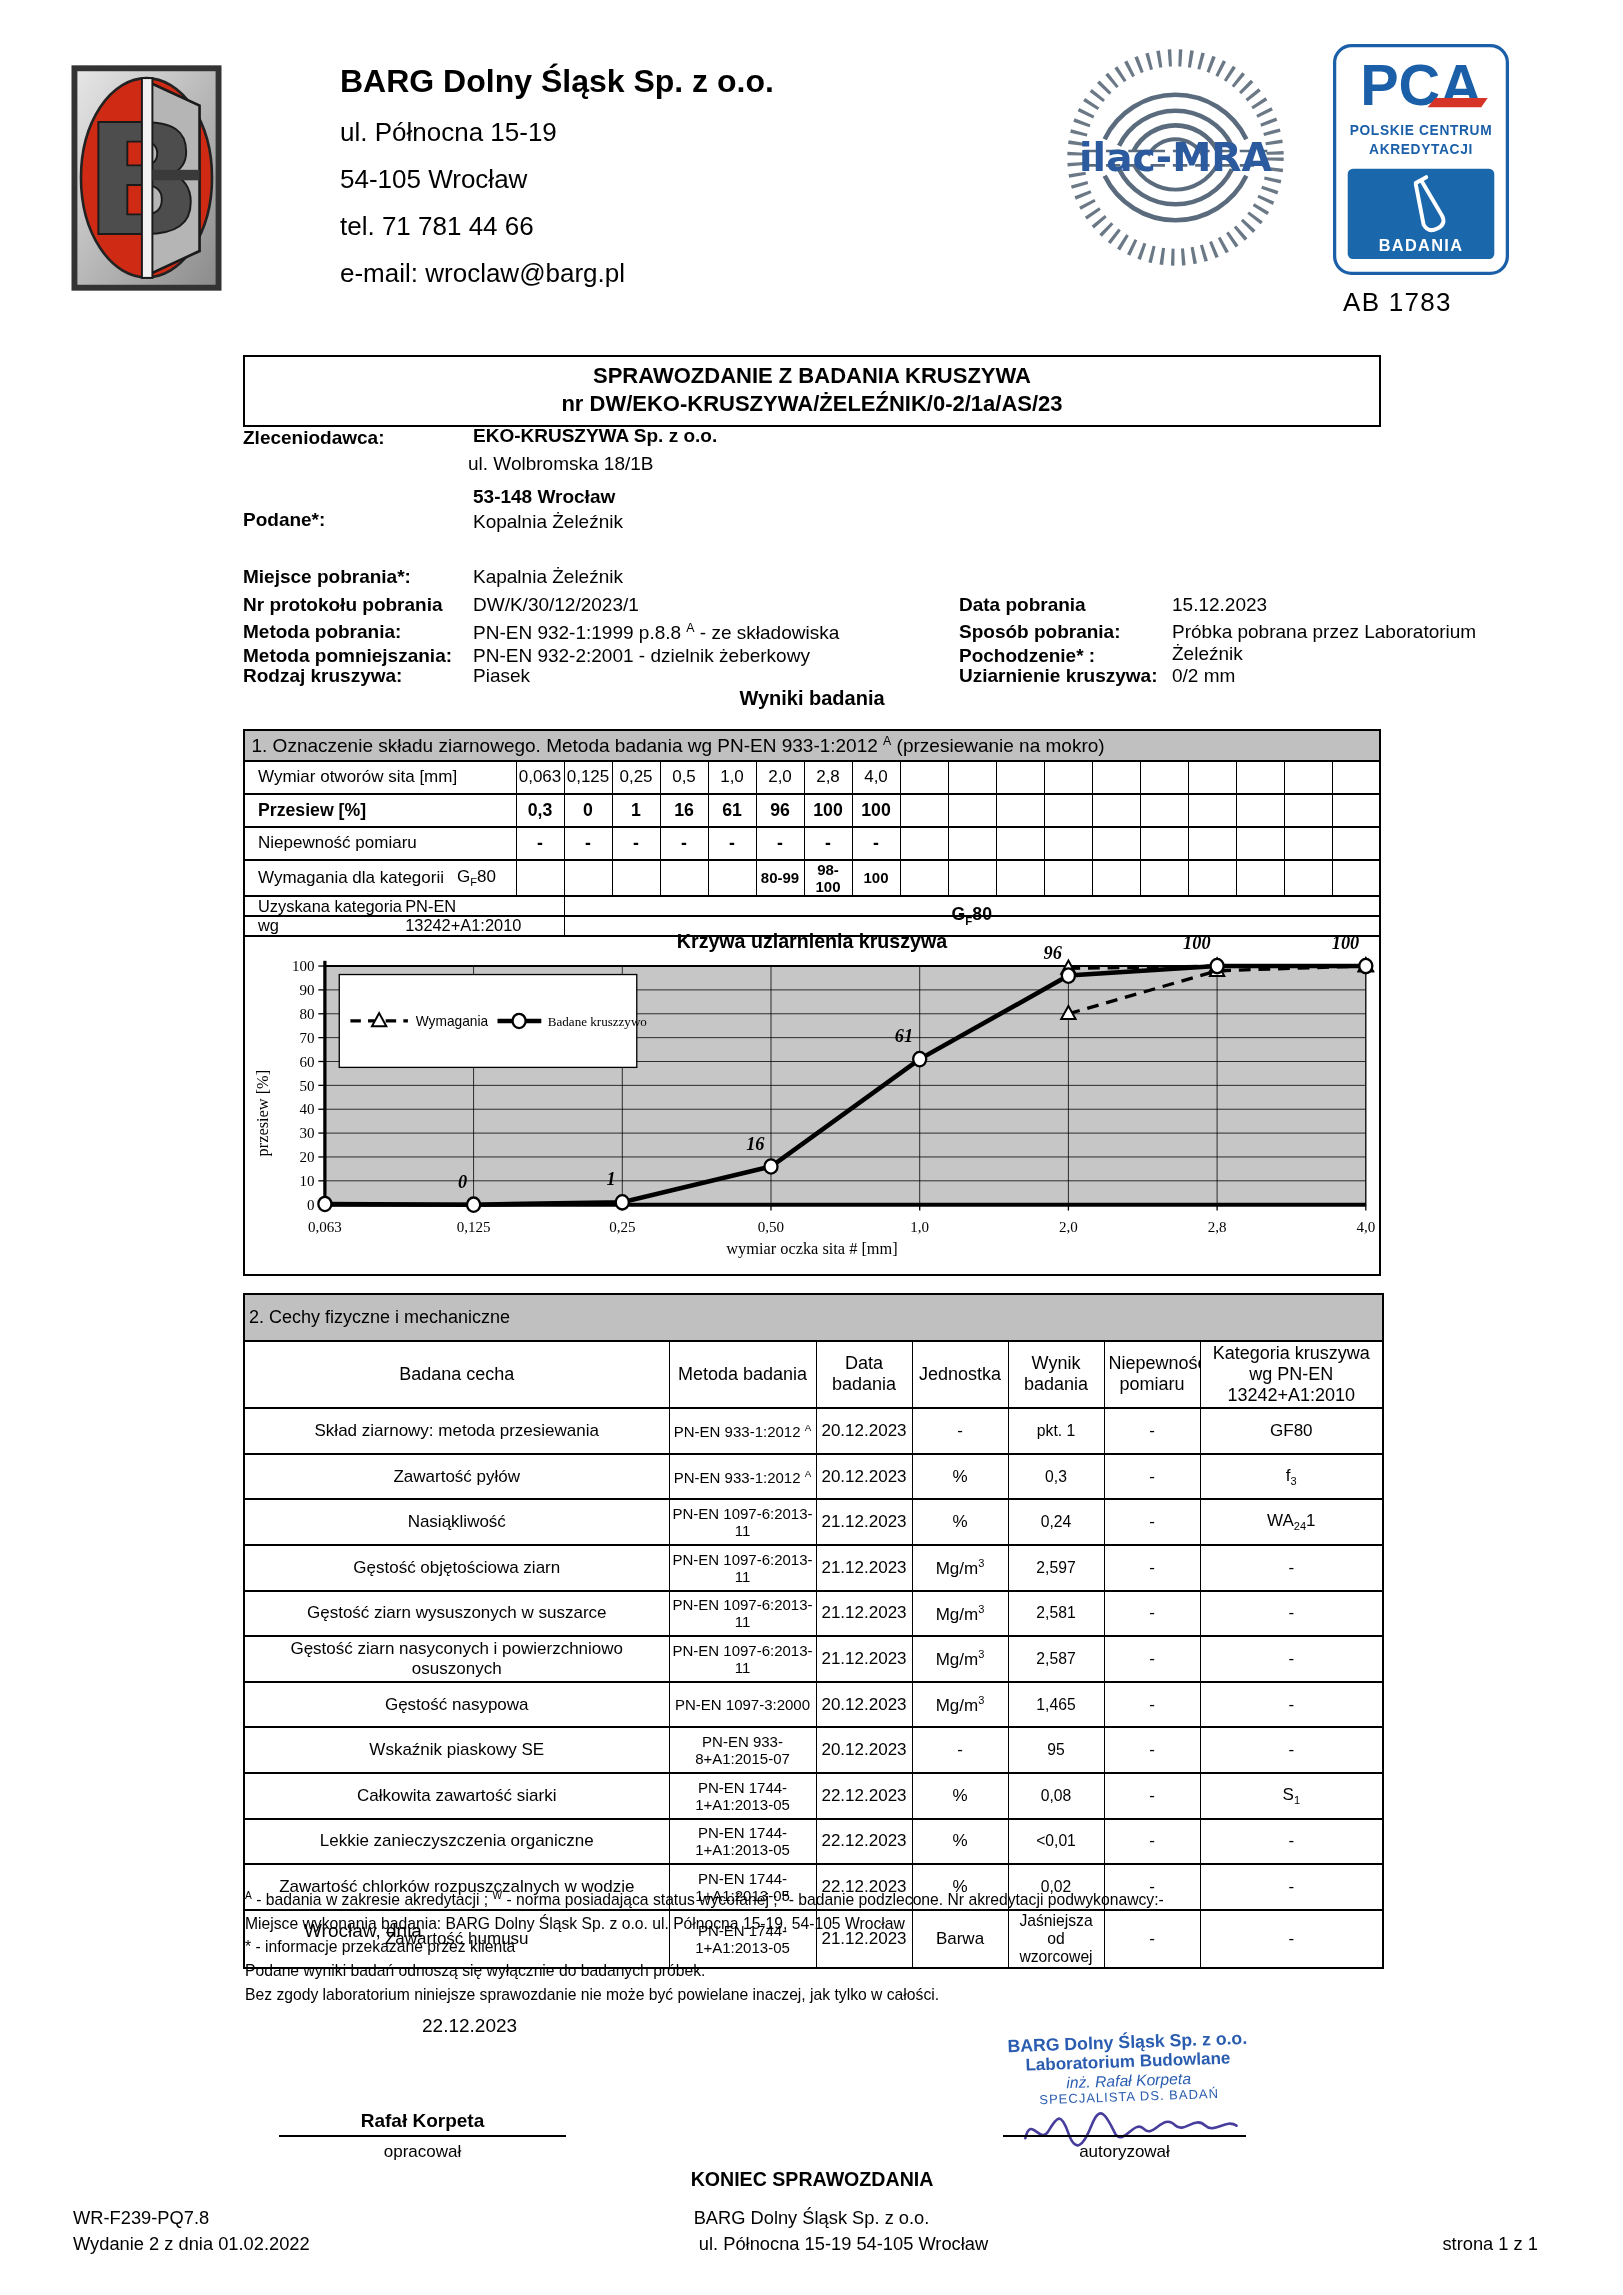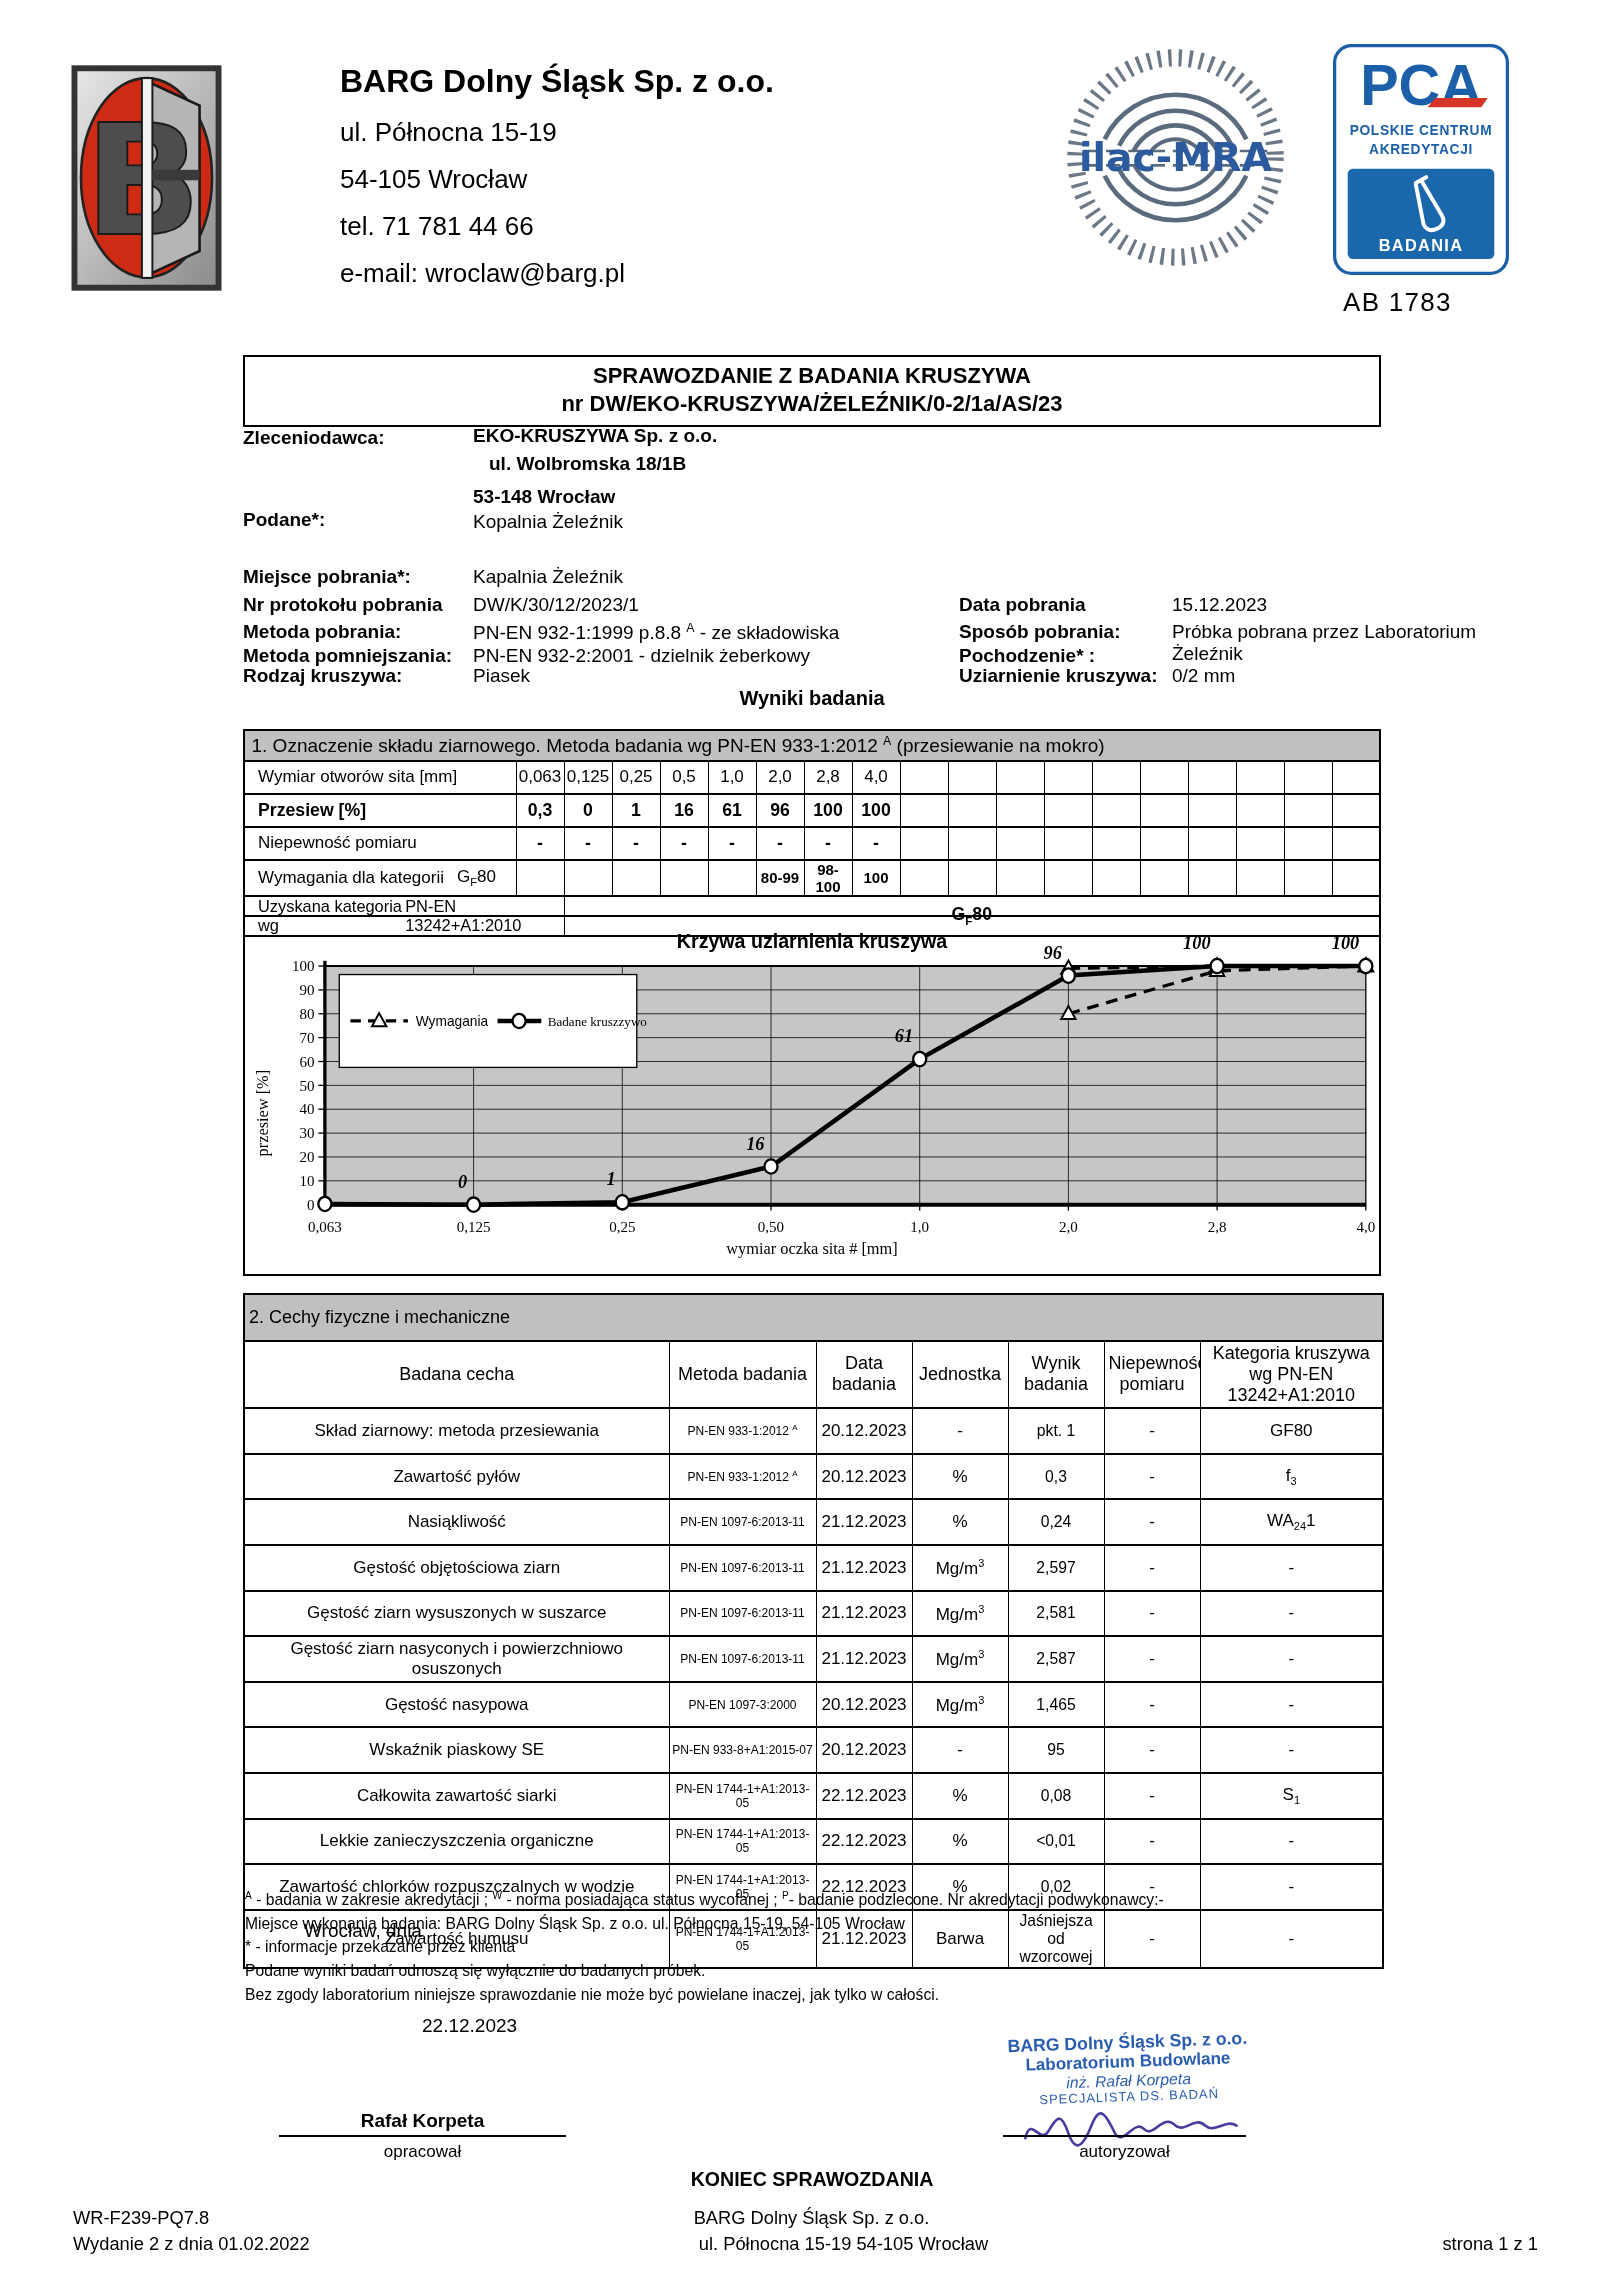--- a/index.html
+++ b/index.html
@@ -26,21 +26,21 @@
   tr{border-top:2.6px solid #000;border-bottom:2.6px solid #000;}
   .bar{background:#c0c0c0;text-align:left;font-size:19px;font-weight:normal;padding:2.6px 6.5px;height:21px;}
   .t1 td{height:31px;text-align:center;font-size:17px;padding:0 1.3px;}
   .t1 .lbl{text-align:left;padding-left:13px;}
   .t1 .bold td,.t1 td.bold{font-weight:bold;font-size:17.7px;}
   .t1 .req{font-weight:bold;font-size:15px;}
   .flexlbl{display:flex;justify-content:space-between;align-items:center;padding-right:18.3px;}
   .t1 .cat-lbl{font-size:16.4px;}
   .t2 th{font-size:18px;font-weight:normal;height:42px;padding:1.3px 3.9px;}
   .t2 td{height:41px;text-align:center;font-size:17px;padding:1.3px 2.6px;}
-  .t2 td.met{font-size:12px;margin-top:40px;}
+  .t2 td.met{font-size:15px;margin-top:40px;}
   .t2 td.wyn2{font-size:15.7px;line-height:1.15;}
   sup{font-size:65%;} sub{font-size:65%;}
   
   .chart-title{font:bold 30px "Liberation Sans",sans-serif;}
   .axis-label{font:25px "Liberation Serif",serif;}
   .ytick,.xtick{font:23px "Liberation Serif",serif;}
   .ptlabel{font:italic bold 28px "Liberation Serif",serif;}
   .legend-sans{font:21px "Liberation Sans",sans-serif;}
   .legend-serif{font:20px "Liberation Serif",serif;}
   
@@ -105,21 +105,21 @@
   </svg>
   <div class="abs ab-number" style="left:1343px;top:287px;">AB 1783</div>
 
   <div class="abs title-box">
     <div>SPRAWOZDANIE Z BADANIA KRUSZYWA</div>
     <div>nr DW/EKO-KRUSZYWA/ŻELEŹNIK/0-2/1a/AS/23</div>
   </div>
 
   <div class="inf" style="left:243px;top:427px;"><b>Zleceniodawca:</b></div>
   <div class="inf" style="left:473px;top:425px;font-weight:bold;">EKO-KRUSZYWA Sp. z o.o.</div>
-  <div class="inf" style="left:489px;top:453px;font-weight:bold;">ul. Wolbromska 18/1B</div>
+  <div class="inf" style="left:468px;top:453px;font-weight:normal;">ul. Wolbromska 18/1B</div>
   <div class="inf" style="left:473px;top:486px;font-weight:bold;">53-148 Wrocław</div>
   <div class="inf" style="left:243px;top:509px;"><b>Podane*:</b></div>
   <div class="inf" style="left:473px;top:511px;">Kopalnia Żeleźnik</div>
 
   <div class="inf" style="left:243px;top:566px;"><b>Miejsce pobrania*:</b></div>
   <div class="inf" style="left:473px;top:566px;">Kapalnia Żeleźnik</div>
 
   <div class="inf" style="left:243px;top:594px;"><b>Nr protokołu pobrania</b></div>
   <div class="inf" style="left:473px;top:594px;">DW/K/30/12/2023/1</div>
   <div class="inf" style="left:959px;top:594px;"><b>Data pobrania</b></div>

